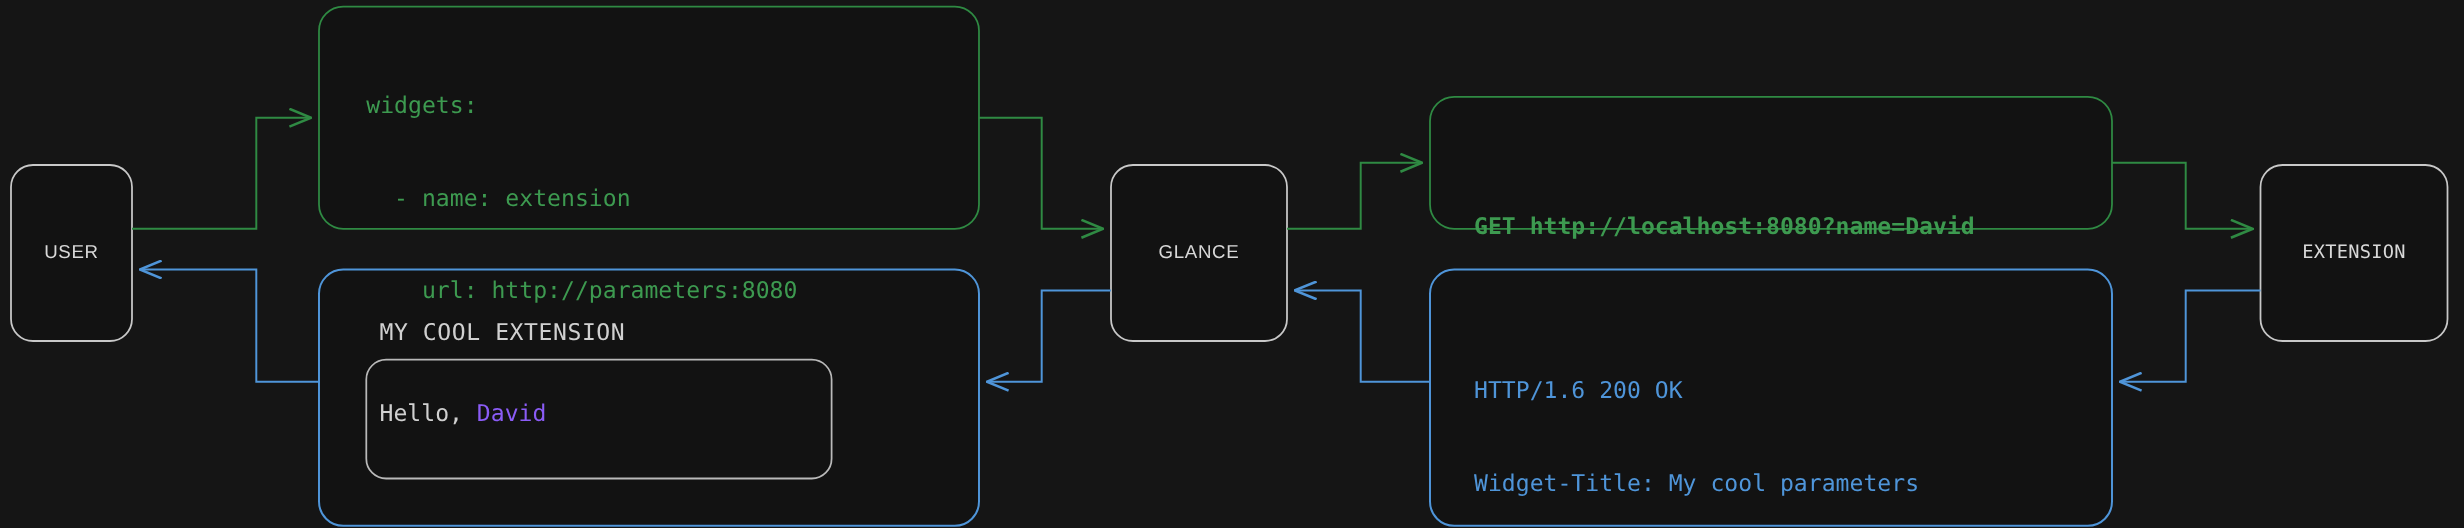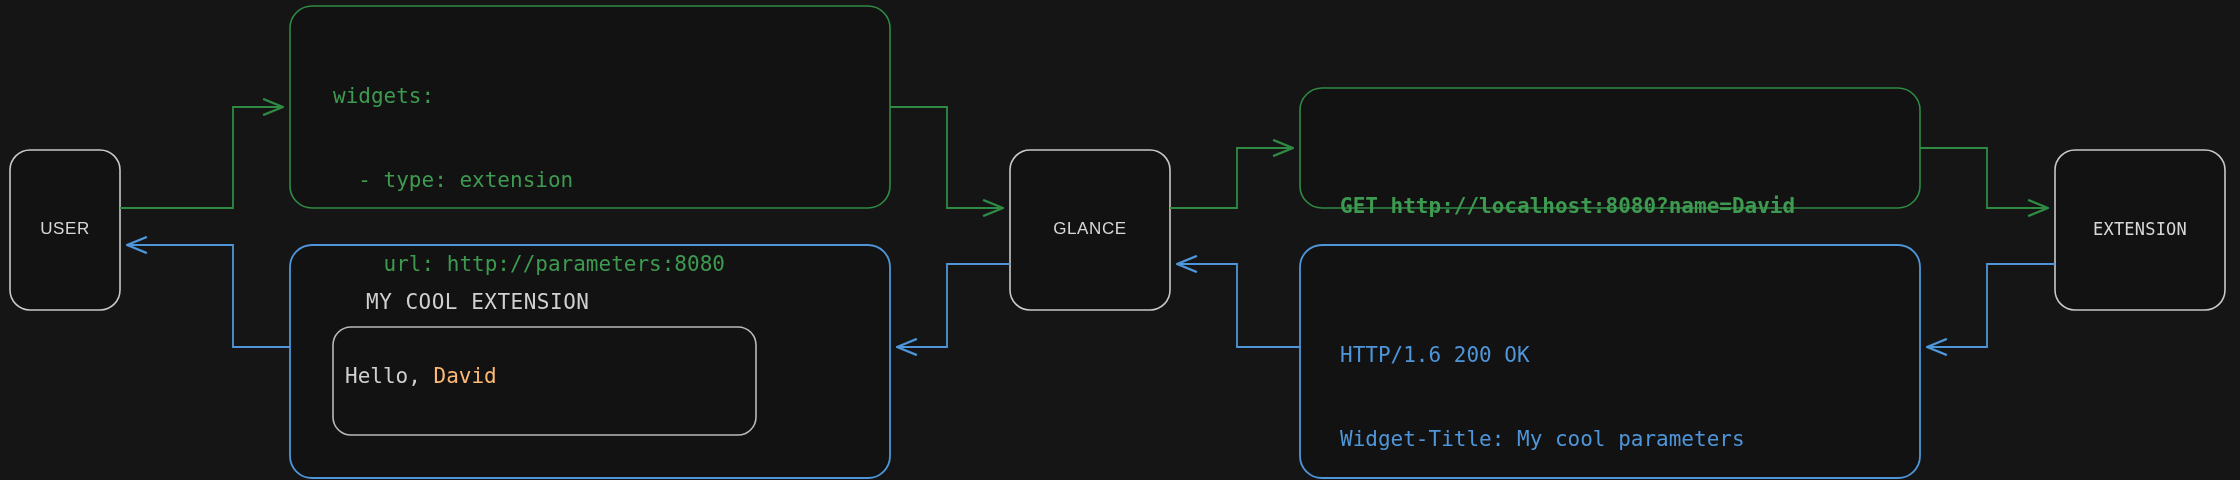--- a/index.html
+++ b/index.html
@@ -39,28 +39,27 @@
     line-height: 28px;
     white-space: pre;
   }
   .code-green { color: #3d9a50; }
   .code-blue  { color: #4f95d9; }
   .widget-title {
     font-family: "DejaVu Sans Mono", monospace;
     font-size: 21px;
     color: #d0d0d0;
     letter-spacing: 0.5px;
-    margin-left: 21px;
   }
   .widget-body {
     font-family: "DejaVu Sans Mono", monospace;
     font-size: 21px;
     color: #d0d0d0;
   }
-  .accent { color: #fdba74; }
+  .accent { color: #8b5cf6; }
   .textbox {
     position: absolute;
     box-sizing: border-box;
   }
 </style>
 </head>
 <body>
 
 <div id="stage">
 
@@ -111,21 +110,21 @@
 
     <path d="M1300,347 L1237,347 L1237,264 L1178,264" fill="none" stroke="#4f95d9" stroke-width="1.8" marker-end="url(#arrow-blue)"></path>
 
     <path d="M1010,264 L947,264 L947,347 L898,347" fill="none" stroke="#4f95d9" stroke-width="1.8" marker-end="url(#arrow-blue)"></path>
 
     <path d="M290,347 L233,347 L233,245 L128,245" fill="none" stroke="#4f95d9" stroke-width="1.8" marker-end="url(#arrow-blue)"></path>
   </svg>
 
   <div class="textbox code code-green" style="left:333px; top:26px; width:540px;">
     <div>widgets:</div>
-    <div>  - type: extension</div>
+    <div>  - name: extension</div>
     <div>    url: http://parameters:8080</div>
     
   </div>
 
   <div class="textbox code code-green" style="left:1340px; top:136px; width:560px;font-weight:bold;">
     <div>GET http://localhost:8080?name=David</div>
   </div>
 
   <div class="textbox widget-title" style="left:345px; top:290px;">MY COOL EXTENSION</div>
 

